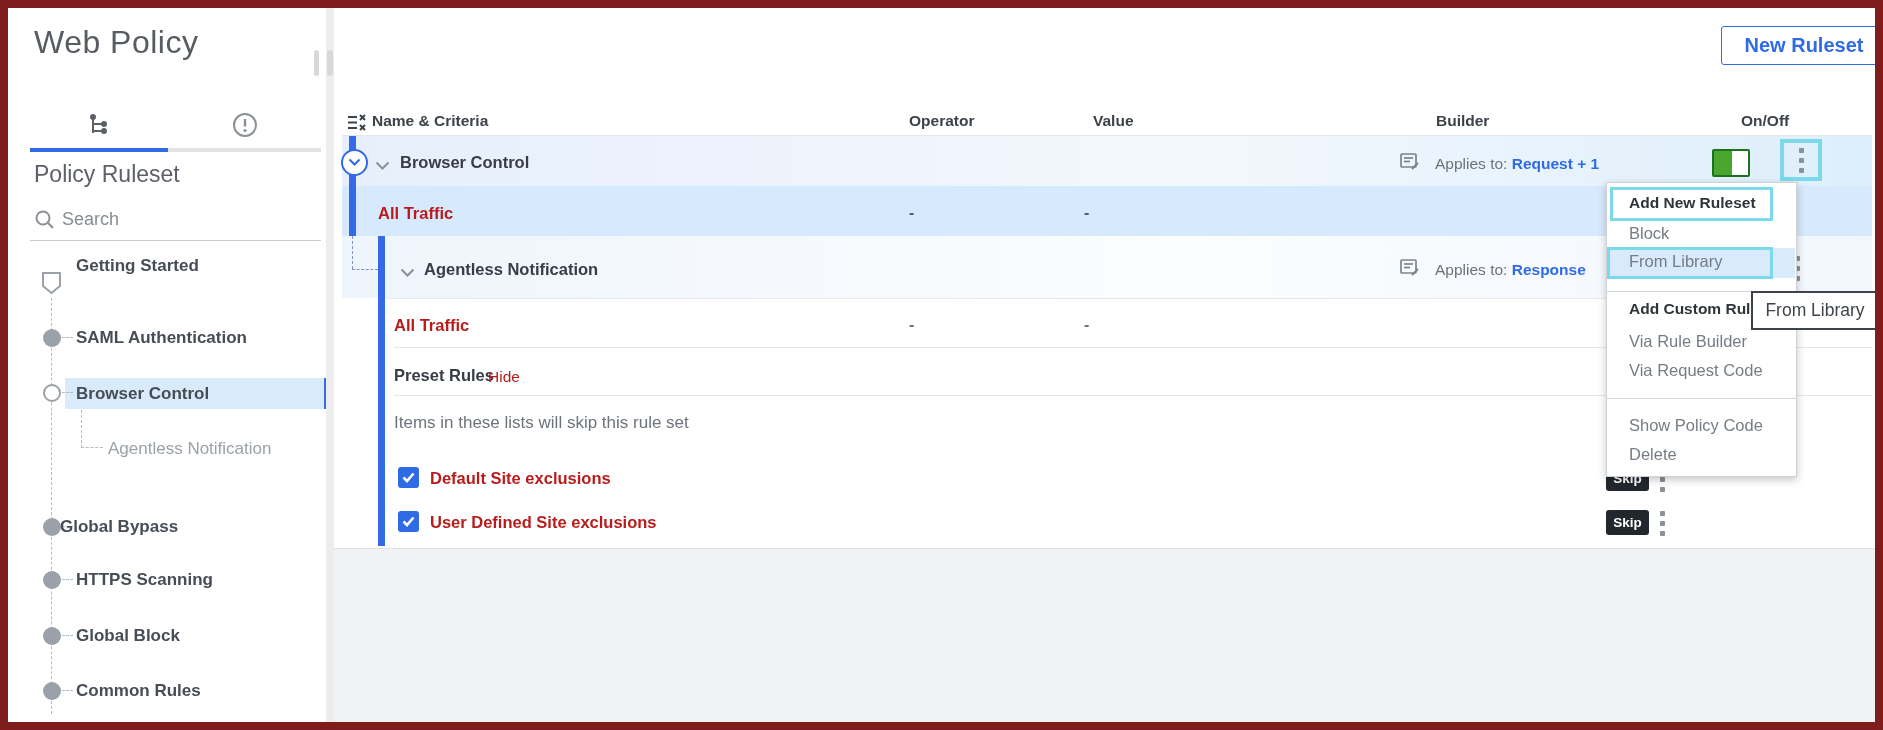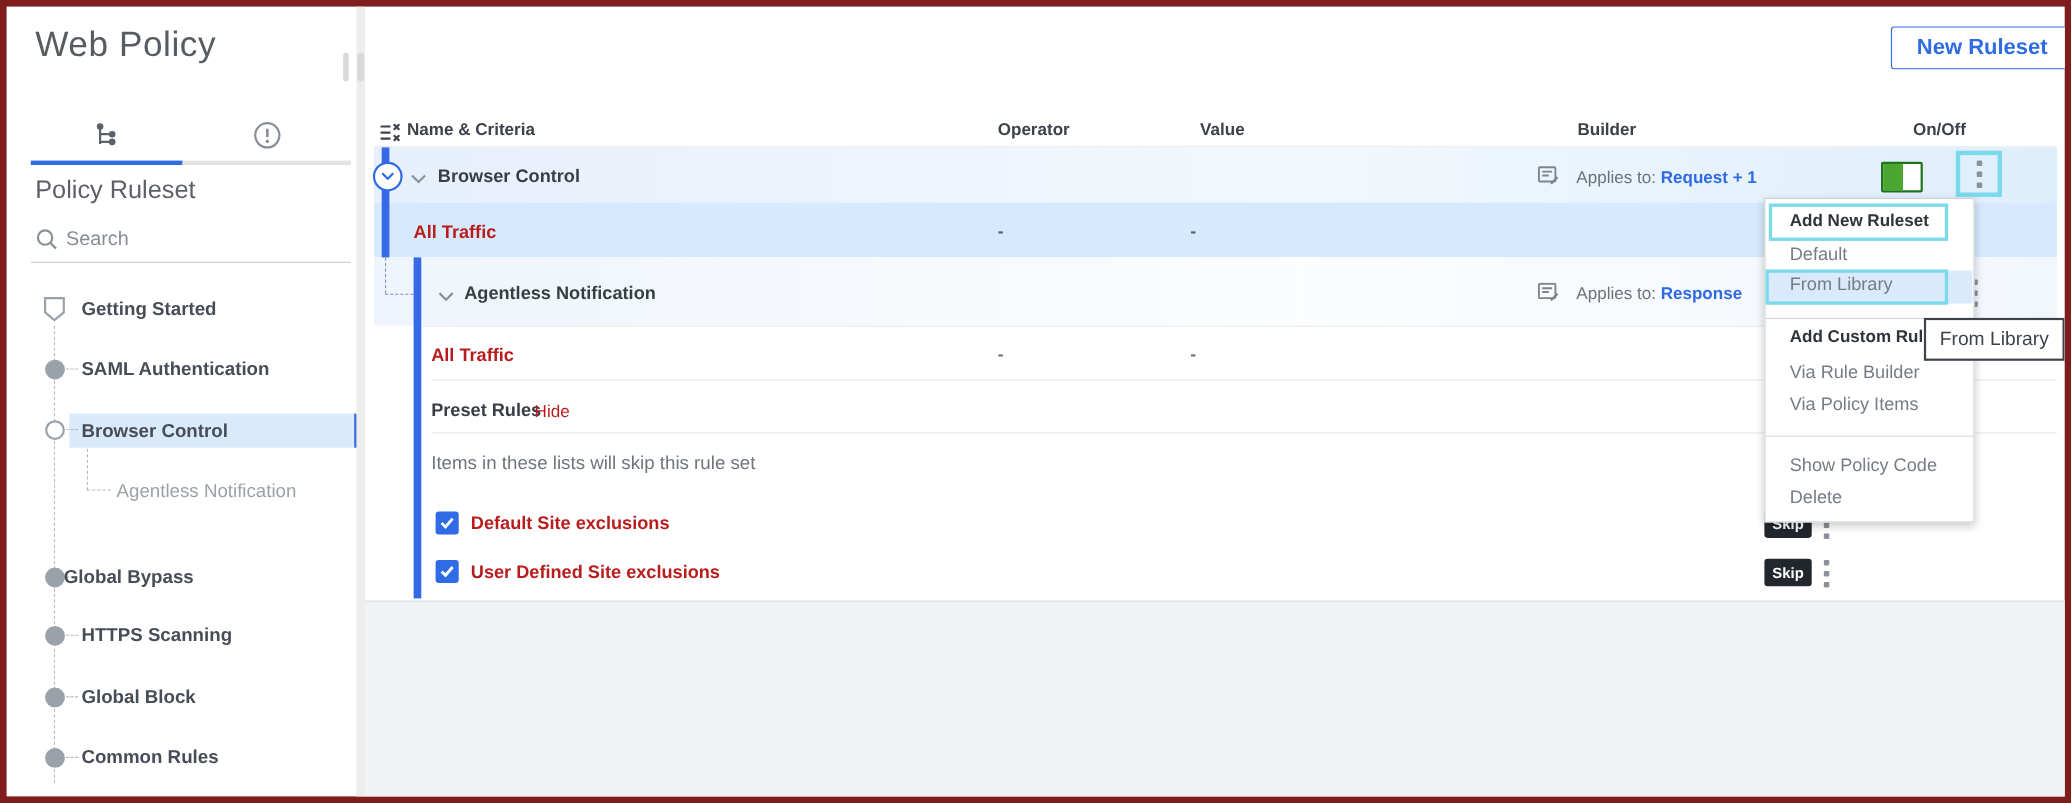--- a/index.html
+++ b/index.html
@@ -1,17 +1,17 @@
 <!DOCTYPE html>
 <html><head>
 <meta charset="utf-8">
 <style>
   * { margin:0; padding:0; box-sizing:border-box; }
   body { font-family:"Liberation Sans", sans-serif; background:#ffffff; }
-  .screen { position:relative; width:1883px; height:730px; border:6px solid #7f1d1d; background:#ffffff; overflow:hidden; }
+  .screen { position:relative; width:1883px; height:730px; border:8px solid #7f1d1d; background:#ffffff; overflow:hidden; }
   .abs { position:absolute; }
 
   
   .page-title { left:26px; top:16px; font-size:32px; font-weight:400; color:#575c63; letter-spacing:.5px; }
   .tab { top:98px; height:46px; display:flex; align-items:center; justify-content:center; cursor:pointer; }
   .tab-tree { left:22px; width:138px; border-bottom:4px solid #2e6be4; }
   .tab-alert { left:160px; width:153px; border-bottom:4px solid #e2e3e5; }
   .section-title { left:26px; top:153px; font-size:23px; color:#5d6069; }
   .search-icon { left:26px; top:201px; }
   .search-input { left:54px; top:196px; width:240px; height:30px; border:none; outline:none; font-size:18px; color:#5a6068; background:transparent; font-family:"Liberation Sans",sans-serif; }
@@ -122,21 +122,21 @@
   <div class="abs sel-row"></div>
   <div class="abs sel-bar"></div>
   <div class="abs child-conn-v"></div>
   <div class="abs child-conn-h"></div>
 
   <span class="abs" style="left:33px;top:263px;">
     <svg width="21" height="24" viewBox="0 0 21 24" fill="none" stroke="#9aa1a9" stroke-width="2">
       <path d="M2 2 h17 v13 l-8.5 7 l-8.5 -7 z"></path>
     </svg>
   </span>
-  <div class="abs tree-label" style="left:68px;top:265px;">Getting Started</div>
+  <div class="abs tree-label" style="left:68px;top:248px;">Getting Started</div>
 
   <div class="abs bdash" style="left:54px;top:329px;"></div>
   <div class="abs bullet" style="left:35px;top:321px;"></div>
   <div class="abs tree-label" style="left:68px;top:320px;">SAML Authentication</div>
 
   <div class="abs bdash" style="left:54px;top:384px;"></div>
   <div class="abs bullet open" style="left:35px;top:376px;"></div>
   <div class="abs tree-label" style="left:68px;top:376px;">Browser Control</div>
 
   <div class="abs tree-label child" style="left:100px;top:431px;">Agentless Notification</div>
@@ -289,26 +289,26 @@
       <i></i>
     </div>
 
   <div class="abs bottom-gray"></div>
 
   <div class="abs menu">
     <div class="mi-hover-bg"></div>
     <div class="cyan-box" style="left:3px;top:4px;width:163px;height:34px;"></div>
     <div class="cyan-box" style="left:0px;top:64px;width:166px;height:32px;"></div>
     <div class="mi mhead" style="top:11px;">Add New Ruleset</div>
-    <div class="mi mitem" style="top:41px;">Default</div>
+    <div class="mi mitem" style="top:41px;">Block</div>
     <div class="mi mitem" style="top:69px;">From Library</div>
     <div class="msep" style="top:108px;"></div>
     <div class="mi mhead" style="top:117px;">Add Custom Rule</div>
     <div class="mi mitem" style="top:149px;">Via Rule Builder</div>
-    <div class="mi mitem" style="top:178px;">Via Policy Items</div>
+    <div class="mi mitem" style="top:178px;">Via Request Code</div>
     <div class="msep" style="top:215px;"></div>
     <div class="mi mitem" style="top:233px;">Show Policy Code</div>
     <div class="mi mitem" style="top:262px;">Delete</div>
   </div>
 
   <div class="abs tooltip">From Library</div>
 
 </div>
 
 </body></html>

